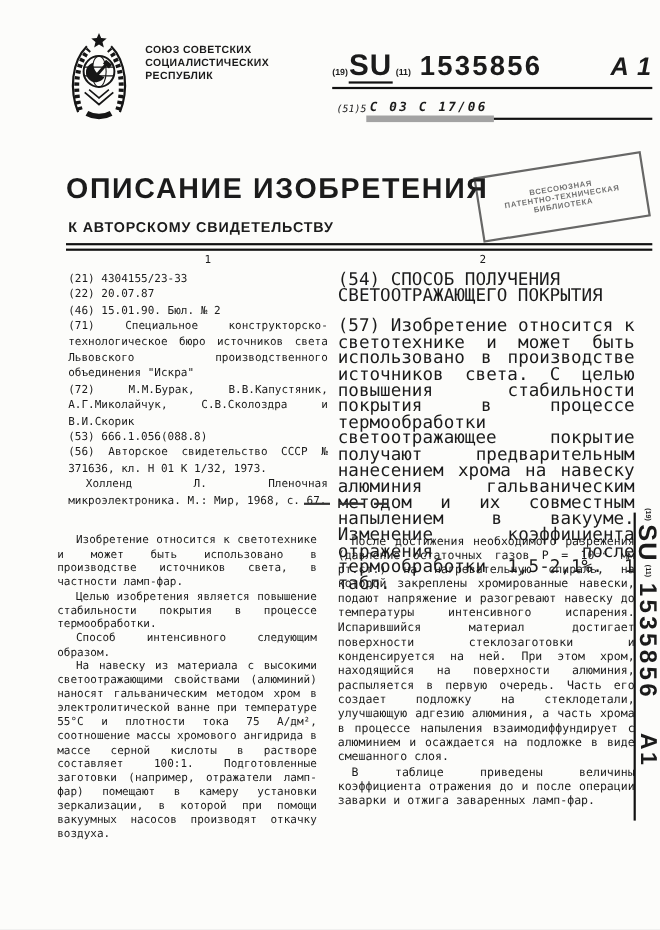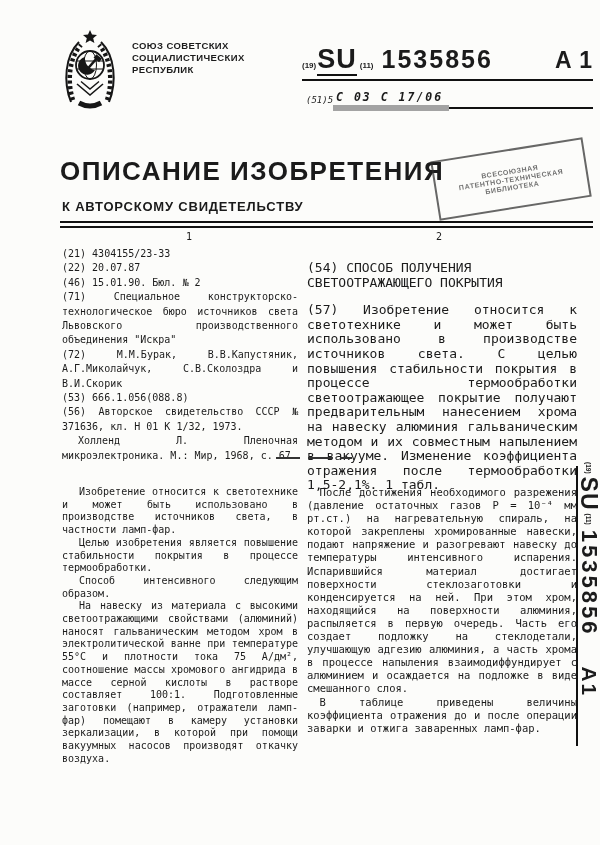--- a/index.html
+++ b/index.html
@@ -15,21 +15,21 @@
   .emblem{position:absolute;left:60px;top:28px;width:60px;height:84px;}
   .union{position:absolute;left:132px;top:40px;font-size:9.5px;font-weight:bold;
          line-height:12px;letter-spacing:.4px;}
   .pubblock{position:absolute;left:302px;top:44px;width:291px;
             display:flex;align-items:baseline;border-bottom:2.5px solid #111;
             padding-bottom:3px;}
   .pub-tiny{font-size:8px;font-weight:bold;}
   .pub-su{font-size:27px;font-weight:800;letter-spacing:1px;line-height:30px;
           border-bottom:2px solid #111;margin:0 3px 0 1px;}
   .pub-num{font-size:25px;font-weight:800;letter-spacing:2px;margin-left:8px;}
-  .pub-kind{font-size:23px;font-weight:800;margin-left:auto;letter-spacing:1px;}
+  .pub-kind{font-size:23px;font-weight:800;margin-left:auto;letter-spacing:1px;font-style:italic;}
   .ipc{position:absolute;left:306px;top:90px;width:287px;display:flex;align-items:center;font-style:italic;}
   .ipc-pre{font-size:9px;padding-bottom:1px;}
   .ipc-main{font-size:11.5px;font-weight:600;letter-spacing:2px;
             border-bottom:6px solid #a3a3a3;padding:0 6px 1px 3px;}
   .ipc-fill{flex:1;border-bottom:2px solid #111;height:14px;}
   .committee{position:absolute;left:62px;top:118px;font-size:9.5px;font-weight:bold;
              line-height:11.5px;letter-spacing:.3px;}
   .doc-title{position:absolute;left:60px;top:156px;font-size:26px;font-weight:800;
              letter-spacing:1.5px;}
   .doc-subtitle{position:absolute;left:62px;top:199px;font-size:13px;font-weight:800;
@@ -43,27 +43,27 @@
                border-top:2.5px solid #111;border-bottom:2px solid #111;}
 
   
   .colnum{position:absolute;font-size:10px;}
   .colnum1{left:186px;top:231px;}
   .colnum2{left:436px;top:231px;}
   .biblio{position:absolute;left:62px;top:247px;width:236px;
           font-size:10px;line-height:14.4px;text-align:justify;}
   .biblio p{margin:0;}
   .biblio p.ref2{text-indent:1.6em;}
-  .abstract{position:absolute;left:307px;top:261px;width:270px;
-            font-size:13px;line-height:14.6px;text-align:justify;}
+  .abstract{position:absolute;left:307px;top:247px;width:270px;
+            font-size:16px;line-height:14.6px;text-align:justify;}
   .abstract p{margin:0;}
   .abs-title{margin-bottom:13px !important;text-align:left;}
   .mid-dash{position:absolute;left:276px;top:457px;width:76px;height:2px;
             background:repeating-linear-gradient(90deg,#333 0 24px,transparent 24px 32px);}
-  .body-left{position:absolute;left:62px;top:486px;width:236px;
+  .body-left{position:absolute;left:52px;top:486px;width:236px;
              font-size:10px;line-height:12.7px;text-align:justify;}
   .body-left p{margin:0;text-indent:1.7em;}
   .body-right{position:absolute;left:307px;top:486px;width:270px;
               font-size:10.5px;line-height:13.1px;text-align:justify;}
   .body-right p{margin:0;text-indent:1.2em;}
 
   
   .side-vline{position:absolute;left:576px;top:466px;height:280px;width:0;
               border-left:2px solid #111;}
   .side-text{position:absolute;left:600px;top:462px;width:292px;height:22px;

